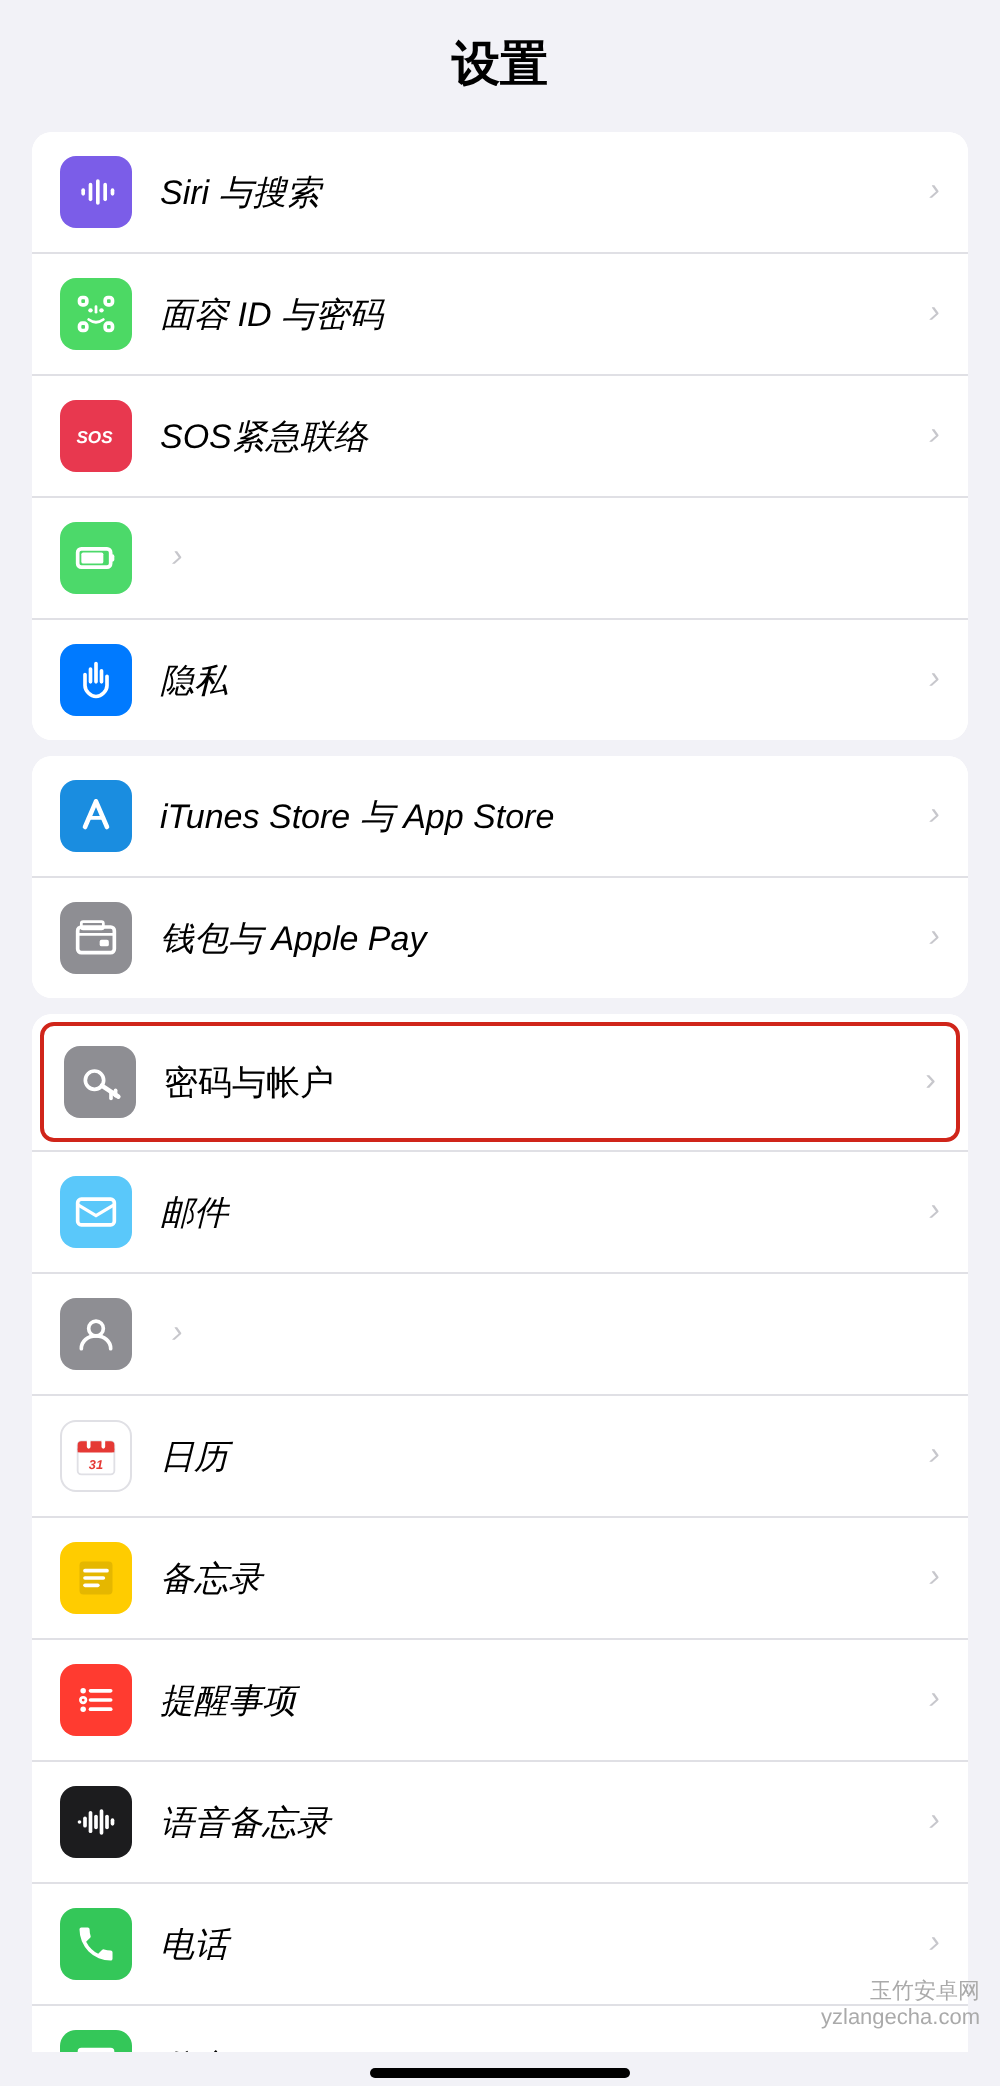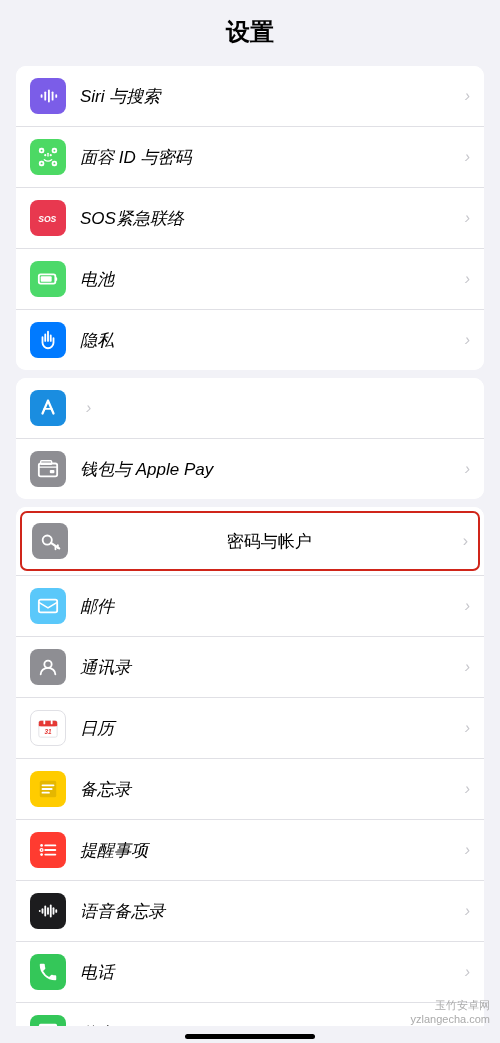--- a/index.html
+++ b/index.html
@@ -136,21 +136,20 @@
   </div>
 
   <div class="settings-row">
     <div class="icon-wrap" style="background:#4cd96a;">
       <svg viewBox="0 0 24 24" fill="none">
         <rect x="2" y="7" width="18" height="10" rx="2" stroke="white" stroke-width="2" fill="none"></rect>
         <rect x="20" y="10" width="2" height="4" rx="1" fill="white"></rect>
         <rect x="4" y="9" width="12" height="6" rx="1" fill="white"></rect>
       </svg>
     </div>
-    <span class="row-label">电池</span>
     <span class="chevron">›</span>
   </div>
 
   <div class="settings-row">
     <div class="icon-wrap" style="background:#007aff;">
       <svg viewBox="0 0 24 24" fill="none">
 
         <path d="M12 3 L12 13 M9 6 L9 13 M6 9 L6 13 M15 7 L15 13 M18 10 L18 15 C18 18 15 21 12 21 C9 21 6 18 6 15 L6 13" stroke="white" stroke-width="2" stroke-linecap="round" fill="none"></path>
       </svg>
     </div>
@@ -163,20 +162,21 @@
 <div class="settings-group">
 
   <div class="settings-row">
     <div class="icon-wrap" style="background:#1a8de0;">
       <svg viewBox="0 0 24 24" fill="none">
 
         <path d="M12 4 L18 18 M12 4 L6 18" stroke="white" stroke-width="2.5" stroke-linecap="round" stroke-linejoin="round" fill="none"></path>
         <line x1="8" y1="13" x2="16" y2="13" stroke="white" stroke-width="2" stroke-linecap="round"></line>
       </svg>
     </div>
+    <span class="row-label">iTunes Store 与 App Store</span>
     <span class="chevron">›</span>
   </div>
 
   <div class="settings-row">
     <div class="icon-wrap" style="background:#8e8e93;">
       <svg viewBox="0 0 24 24" fill="none">
 
         <rect x="2" y="6" width="20" height="14" rx="2" stroke="white" stroke-width="2" fill="none"></rect>
         <path d="M2 10 L22 10" stroke="white" stroke-width="1.5"></path>
         <rect x="14" y="13" width="5" height="3.5" rx="1" fill="white"></rect>
@@ -185,21 +185,21 @@
       </svg>
     </div>
     <span class="row-label">钱包与 Apple Pay</span>
     <span class="chevron">›</span>
   </div>
 
 </div>
 
 <div class="settings-group">
 
-  <div style="padding: 4px 4px; background:#fff; border-bottom: 0.5px solid #e0e0e5; position:relative;text-align:center;">
+  <div style="padding: 4px 4px; background:#fff; border-bottom: 0.5px solid #e0e0e5; position:relative;">
     <div class="row-highlighted-inner">
       <div class="icon-wrap" style="background:#8e8e93; margin-right:14px;">
         <svg viewBox="0 0 24 24" fill="none">
           <circle cx="9" cy="11" r="5" stroke="white" stroke-width="2" fill="none"></circle>
           <line x1="13" y1="14" x2="22" y2="20" stroke="white" stroke-width="2.5" stroke-linecap="round"></line>
           <line x1="18" y1="18" x2="18" y2="21" stroke="white" stroke-width="2" stroke-linecap="round"></line>
           <line x1="20.5" y1="16.5" x2="20.5" y2="19.5" stroke="white" stroke-width="2" stroke-linecap="round"></line>
         </svg>
       </div>
       <span class="row-label">密码与帐户</span>
@@ -218,21 +218,20 @@
     <span class="chevron">›</span>
   </div>
 
   <div class="settings-row">
     <div class="icon-wrap" style="background:#8e8e93;">
       <svg viewBox="0 0 24 24" fill="none">
         <circle cx="12" cy="9" r="4" stroke="white" stroke-width="2" fill="none"></circle>
         <path d="M4 20 C4 16 7.5 13 12 13 C16.5 13 20 16 20 20" stroke="white" stroke-width="2" stroke-linecap="round" fill="none"></path>
       </svg>
     </div>
-    <span class="row-label">通讯录</span>
     <span class="chevron">›</span>
   </div>
 
   <div class="settings-row">
     <div class="icon-wrap" style="background:#fff; border: 1.5px solid #e0e0e5;">
       <svg viewBox="0 0 24 24" fill="none">
         <rect x="2" y="4" width="20" height="18" rx="2" fill="#fff" stroke="#e0e0e5" stroke-width="1"></rect>
         <rect x="2" y="4" width="20" height="6" rx="2" fill="#e53935"></rect>
         <rect x="2" y="8" width="20" height="2" fill="#e53935"></rect>
         <line x1="8" y1="4" x2="8" y2="7" stroke="white" stroke-width="2" stroke-linecap="round"></line>
@@ -308,20 +307,20 @@
         <circle cx="12" cy="11" r="1.2" fill="#34c759"></circle>
         <circle cx="16" cy="11" r="1.2" fill="#34c759"></circle>
       </svg>
     </div>
     <span class="row-label">信息</span>
     <span class="chevron">›</span>
   </div>
 
 </div>
 
-<div style="position: fixed; bottom: 18px; right: 10px; text-align: right; font-size: 11px; color: #aaa;">
+<div style="position: fixed; bottom: 28px; right: 10px; text-align: right; font-size: 11px; color: #aaa;">
   <div>玉竹安卓网</div>
   <div>yzlangecha.com</div>
 </div>
 
 <div style="display: flex; justify-content: center; padding: 8px 0 4px; position: fixed; bottom: 0; left: 0; width: 500px; background: #f2f2f7;">
   <div style="width: 130px; height: 5px; background: #000; border-radius: 3px;"></div>
 </div>
 
 </body></html>

